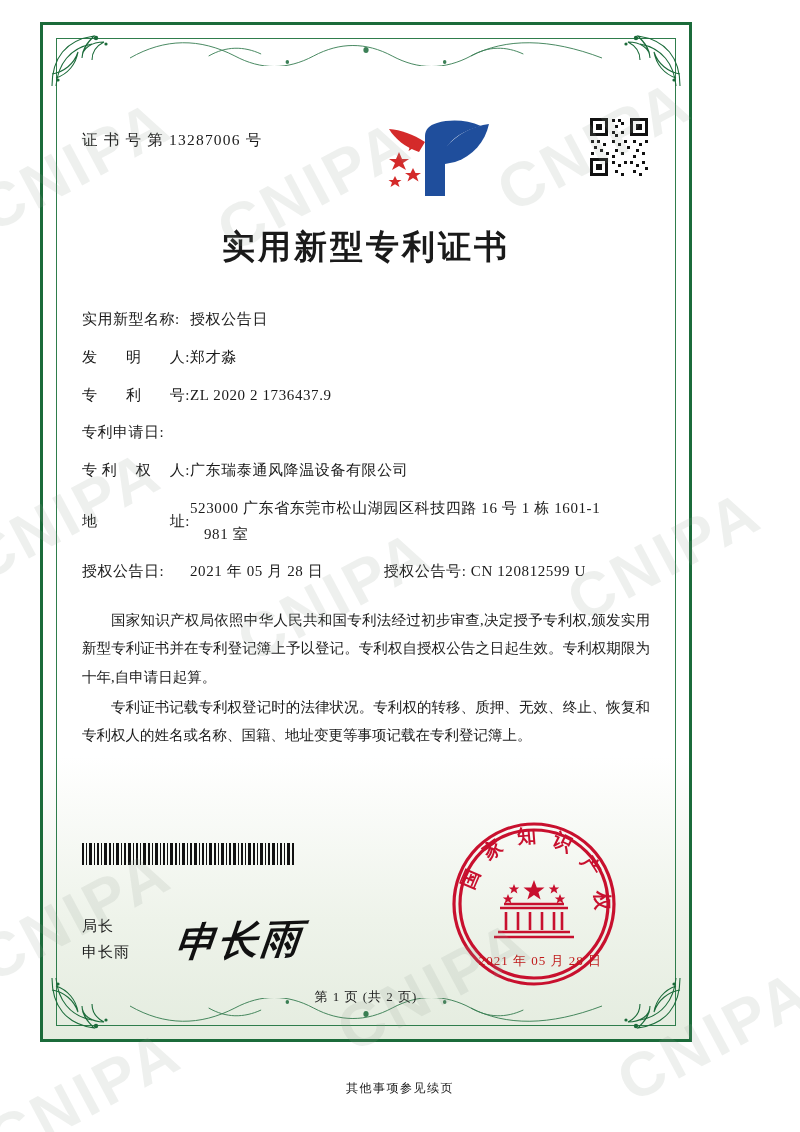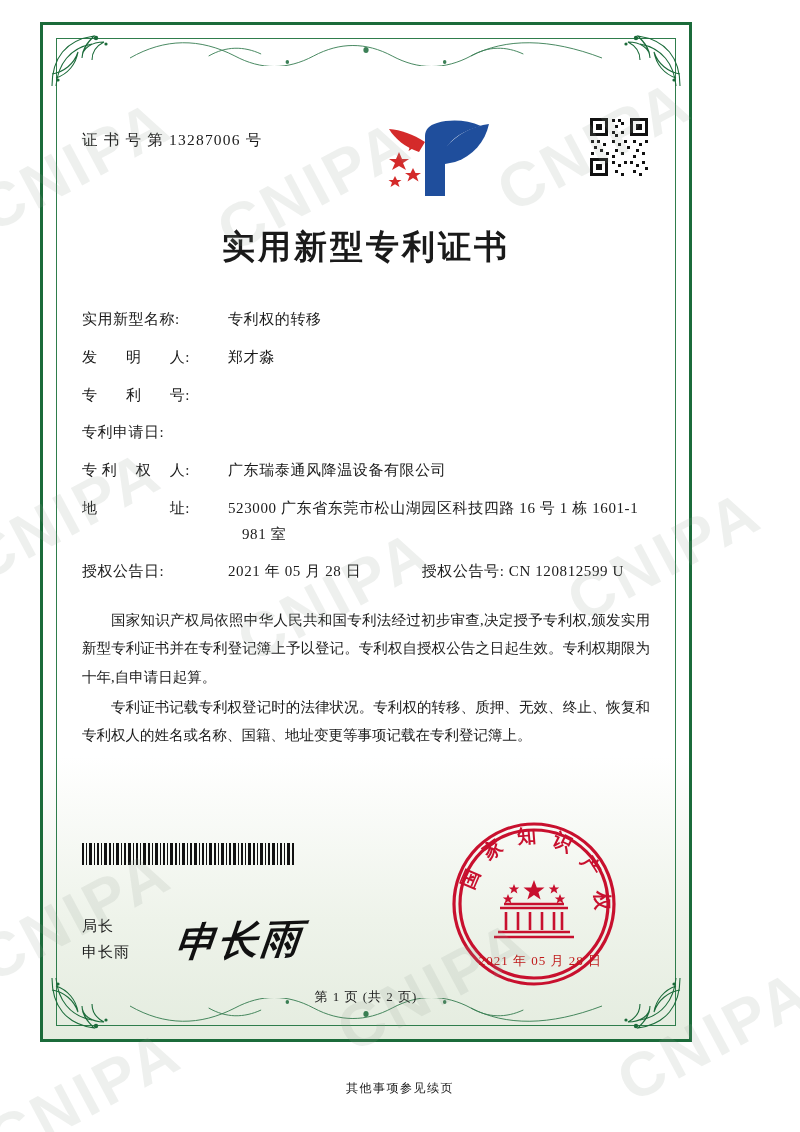--- a/index.html
+++ b/index.html
@@ -119,23 +119,22 @@
     font-family: "DejaVu Serif", "Liberation Serif", serif;
   }
 
   .fields {
     margin-top: 42px;
     font-size: 15px;
     line-height: 1.05;
   }
   .field {
     display: flex;
-    align-items: flex-start;
+    align-items: center;
     margin-bottom: 22px;
-    gap: 38px;
   }
   .field-label {
     width: 108px;
     flex: 0 0 108px;
     letter-spacing: 0.5px;
   }
   .field-label.spaced {
     display: flex;
     justify-content: space-between;
   }
@@ -393,38 +392,39 @@
         </svg>
       </div>
     </div>
 
     <div class="doc-title">实用新型专利证书</div>
 
     <div class="fields">
 
       <div class="field">
         <div class="field-label">实用新型名称:</div>
-        <div class="field-value">专利权的转移</div>
+        <div class="field-value">授权公告日</div>
       </div>
 
       <div class="field">
         <div class="field-label spaced">
           <span>发</span>
           <span>明</span>
           <span>人:</span>
         </div>
         <div class="field-value">郑才淼</div>
       </div>
 
       <div class="field">
         <div class="field-label spaced">
           <span>专</span>
           <span>利</span>
           <span>号:</span>
         </div>
+        <div class="field-value">ZL 2020 2 1736437.9</div>
       </div>
 
       <div class="field">
         <div class="field-label">专利申请日:</div>
       </div>
 
       <div class="field">
         <div class="field-label spaced">
           <span>专 利</span>
           <span>权</span>

